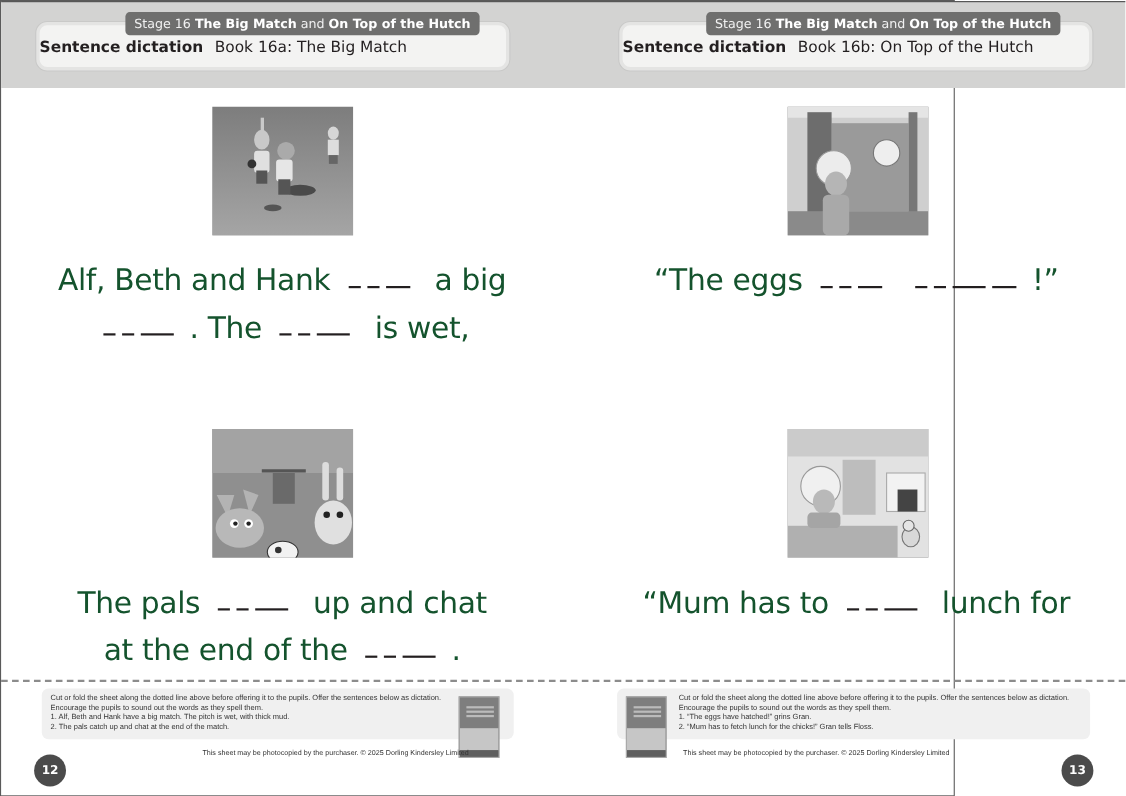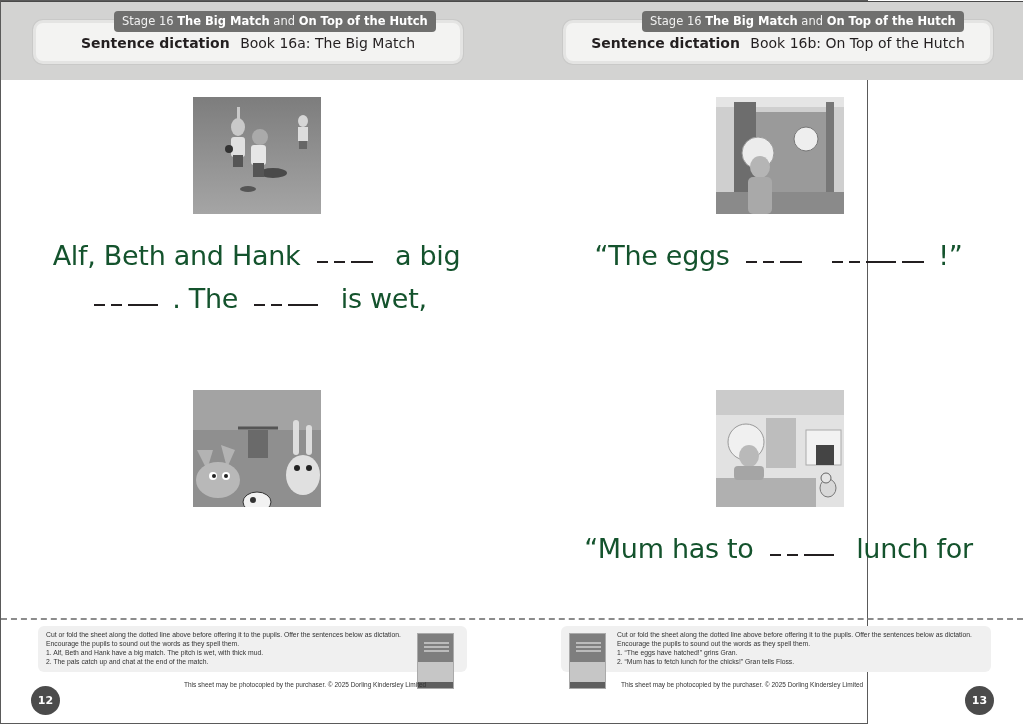--- a/index.html
+++ b/index.html
@@ -15,21 +15,21 @@
 
     .header-box { position: absolute; top: 19px; height: 44px; border: 3px solid #e4e4e3; background: #f3f3f2; border-radius: 10px; box-shadow: 0 0 0 1px #c9c9c8; }
     .page.left .header-box { left: 32px; width: 430px; }
     .page.right .header-box { left: 51px; width: 430px; }
 
     .stage-tab { position: absolute; top: 10px; height: 21px; background: #6f6f6e; color: #f1f1f1; border-radius: 4px; font-size: 11.5px; line-height: 21px; padding: 0 8px; white-space: nowrap; z-index: 2; }
     .page.left .stage-tab { left: 113px; }
     .page.right .stage-tab { left: 130px; }
     .stage-tab b { font-weight: bold; color: #ffffff; }
 
-    .header-title { position: absolute; top: 12px; left: 0; width: 100%; text-align: center; font-size: 14px; white-space: nowrap; }
+    .header-title { position: absolute; top: 12px; left: 0; width: 100%; font-size: 14px; white-space: nowrap; }
     .header-title .strong { font-weight: bold; margin-right: 6px; }
 
     .illus { position: absolute; width: 128px; height: 117px; background: #9a9a9a; overflow: hidden; }
     .page.left .illus { left: 192px; }
     .page.right .illus { left: 204px; }
     .illus.top { top: 96px; }
     .illus.bottom { top: 389px; }
 
     .sentence { position: absolute; left: 0; width: 511px; text-align: center; font-family: "DejaVu Sans", sans-serif; font-size: 27px; line-height: 43px; color: #14532d; letter-spacing: -0.3px; }
     .sentence.s1 { top: 233px; }
@@ -139,20 +139,27 @@
         <rect x="113" y="35" width="6" height="30" rx="3" fill="#ddd"></rect>
         <ellipse cx="110" cy="85" rx="17" ry="20" fill="#e0e0e0"></ellipse>
         <circle cx="104" cy="78" r="3" fill="#222"></circle>
           <circle cx="116" cy="78" r="3" fill="#222"></circle>
 
         <ellipse cx="64" cy="112" rx="14" ry="10" fill="#f2f2f2" stroke="#333"></ellipse>
         <circle cx="60" cy="110" r="3" fill="#333"></circle>
       </svg>
     </div>
 
+    <div class="sentence s2">
+      <span>The pals</span>
+      <span class="blank"><span class="seg s"></span><span class="seg s"></span><span class="seg l"></span></span>
+      <span>up and chat</span><br>
+      <span>at the end of the</span>
+      <span class="blank"><span class="seg s"></span><span class="seg s"></span><span class="seg l"></span></span><span>.</span>
+    </div>
 
     <div class="note-box">
       <div class="note-text">
         <div>Cut or fold the sheet along the dotted line above before offering it to the pupils. Offer the sentences below as dictation.</div>
         <div>Encourage the pupils to sound out the words as they spell them.</div>
         <div>1.  Alf, Beth and Hank have a big match. The pitch is wet, with thick mud.</div>
         <div>2. The pals catch up and chat at the end of the match.</div>
       </div>
     </div>
     <div class="book-thumb">

